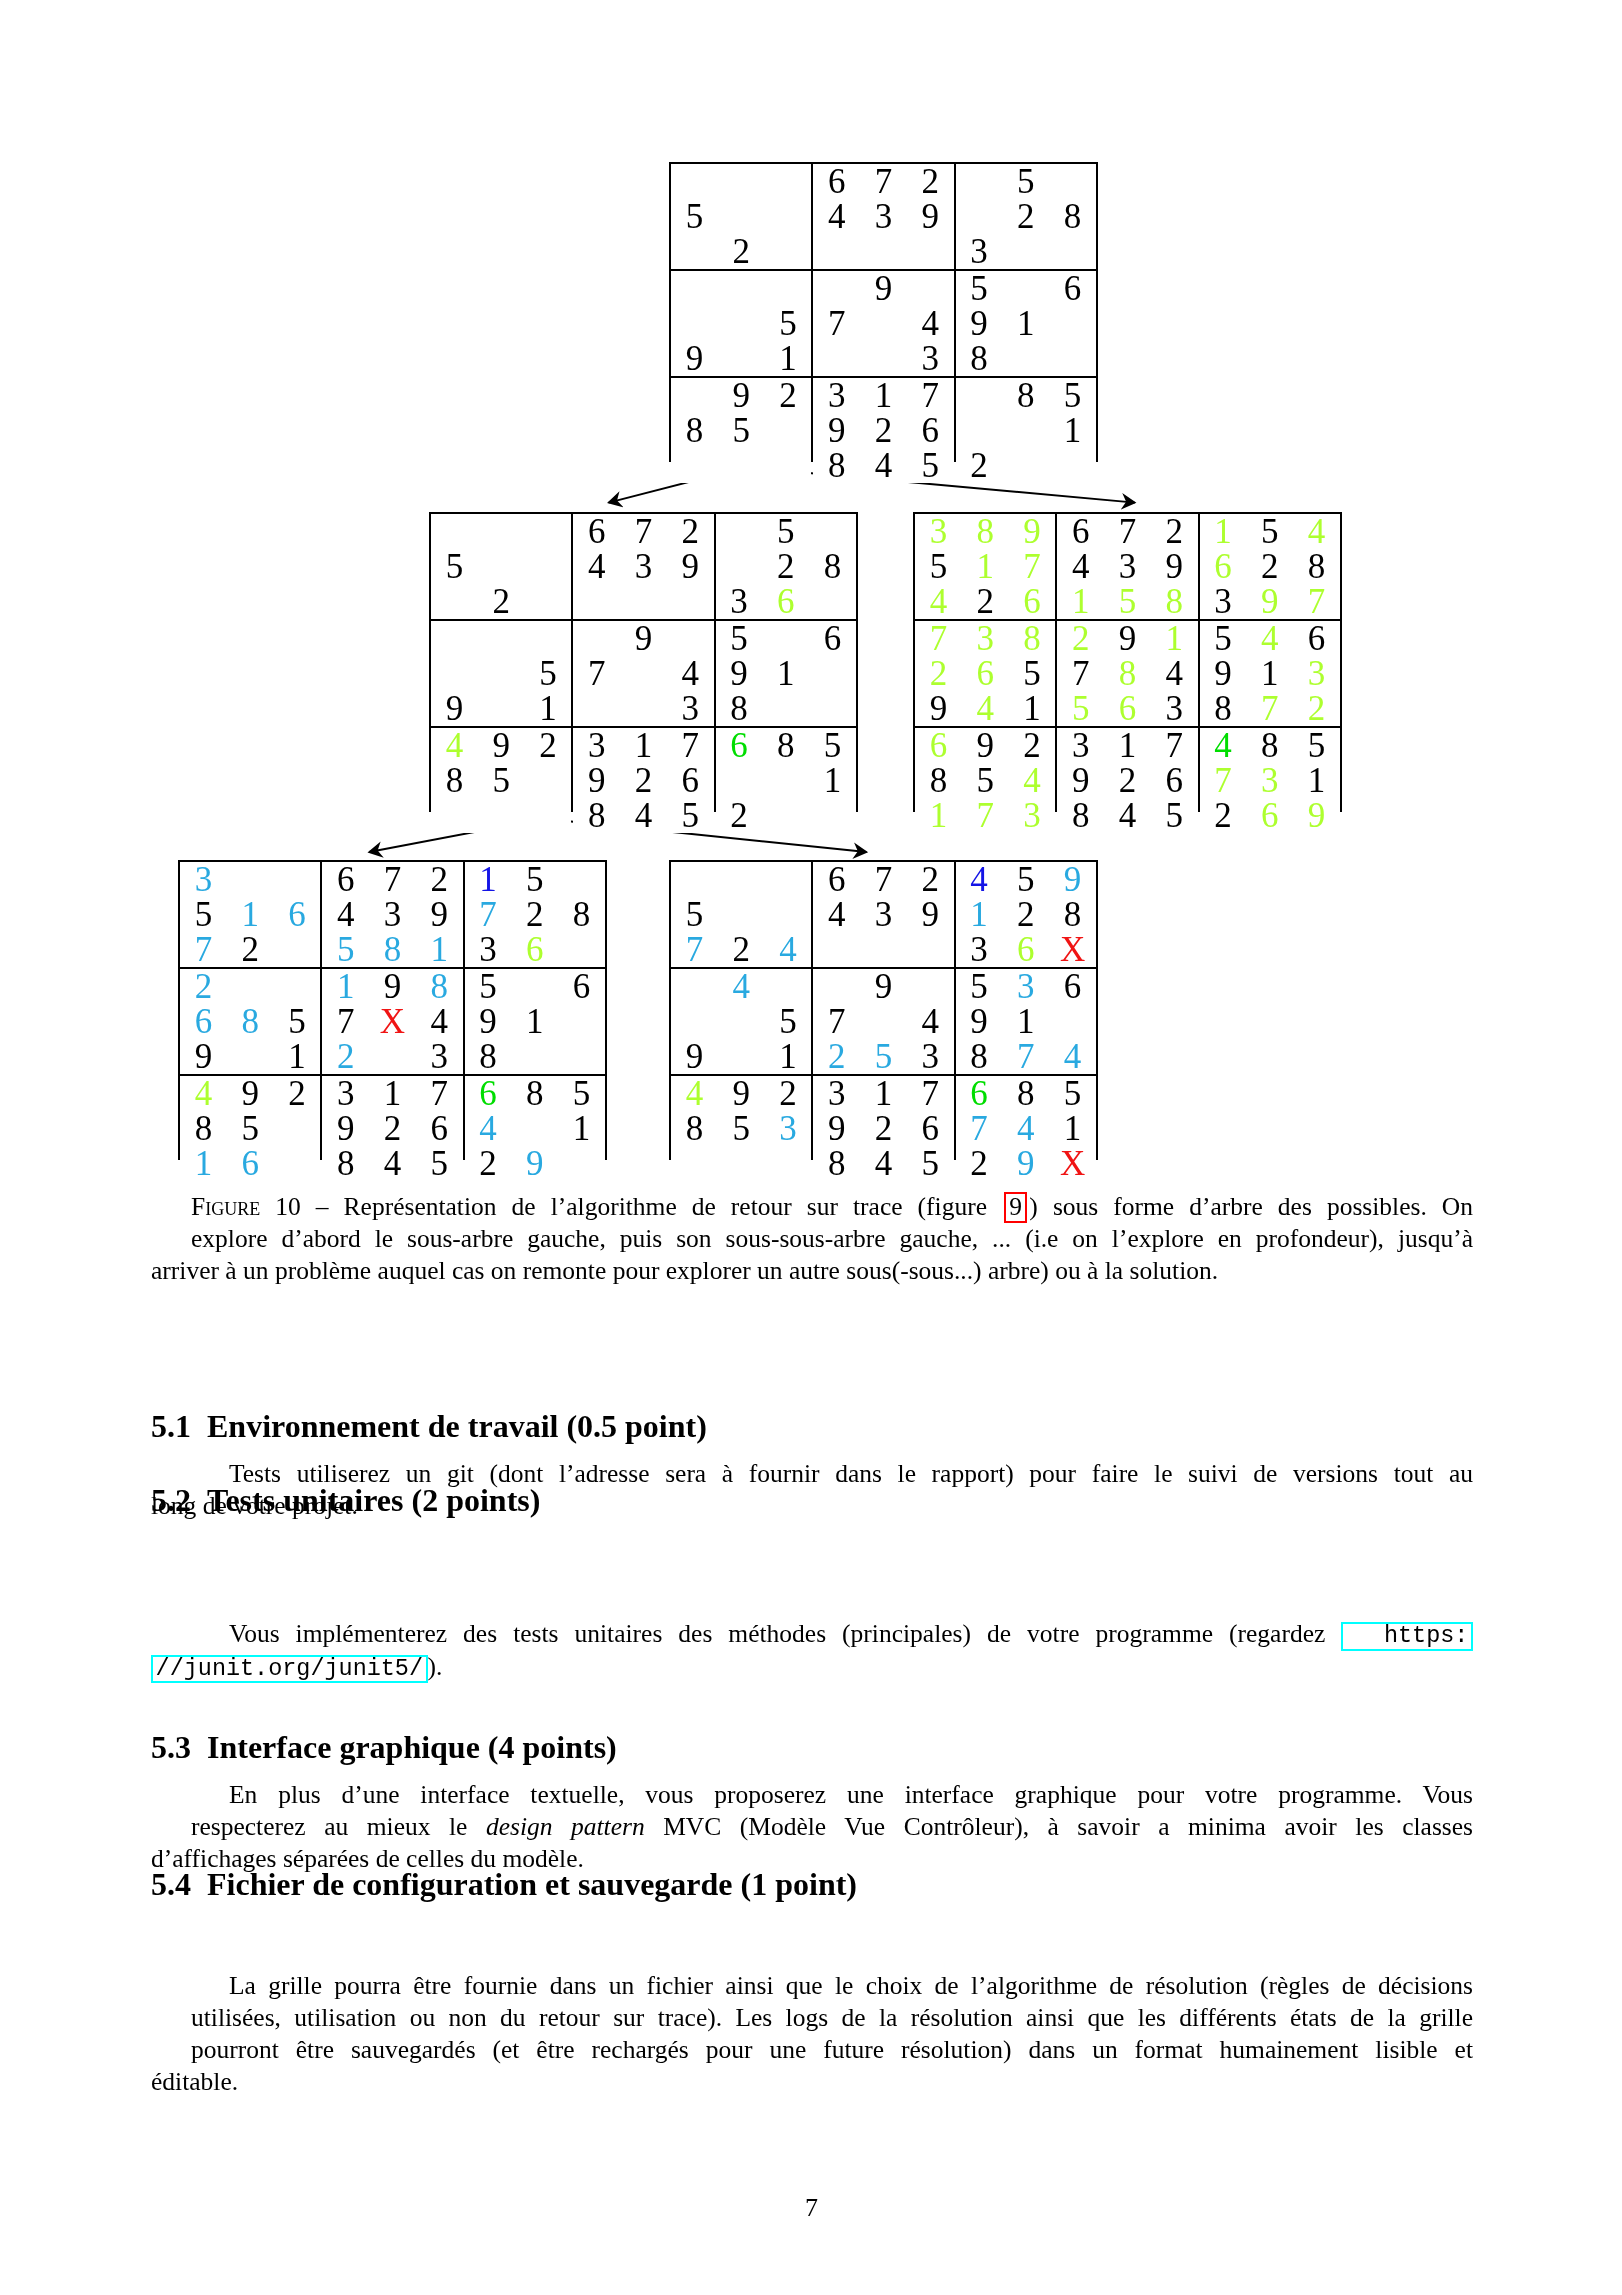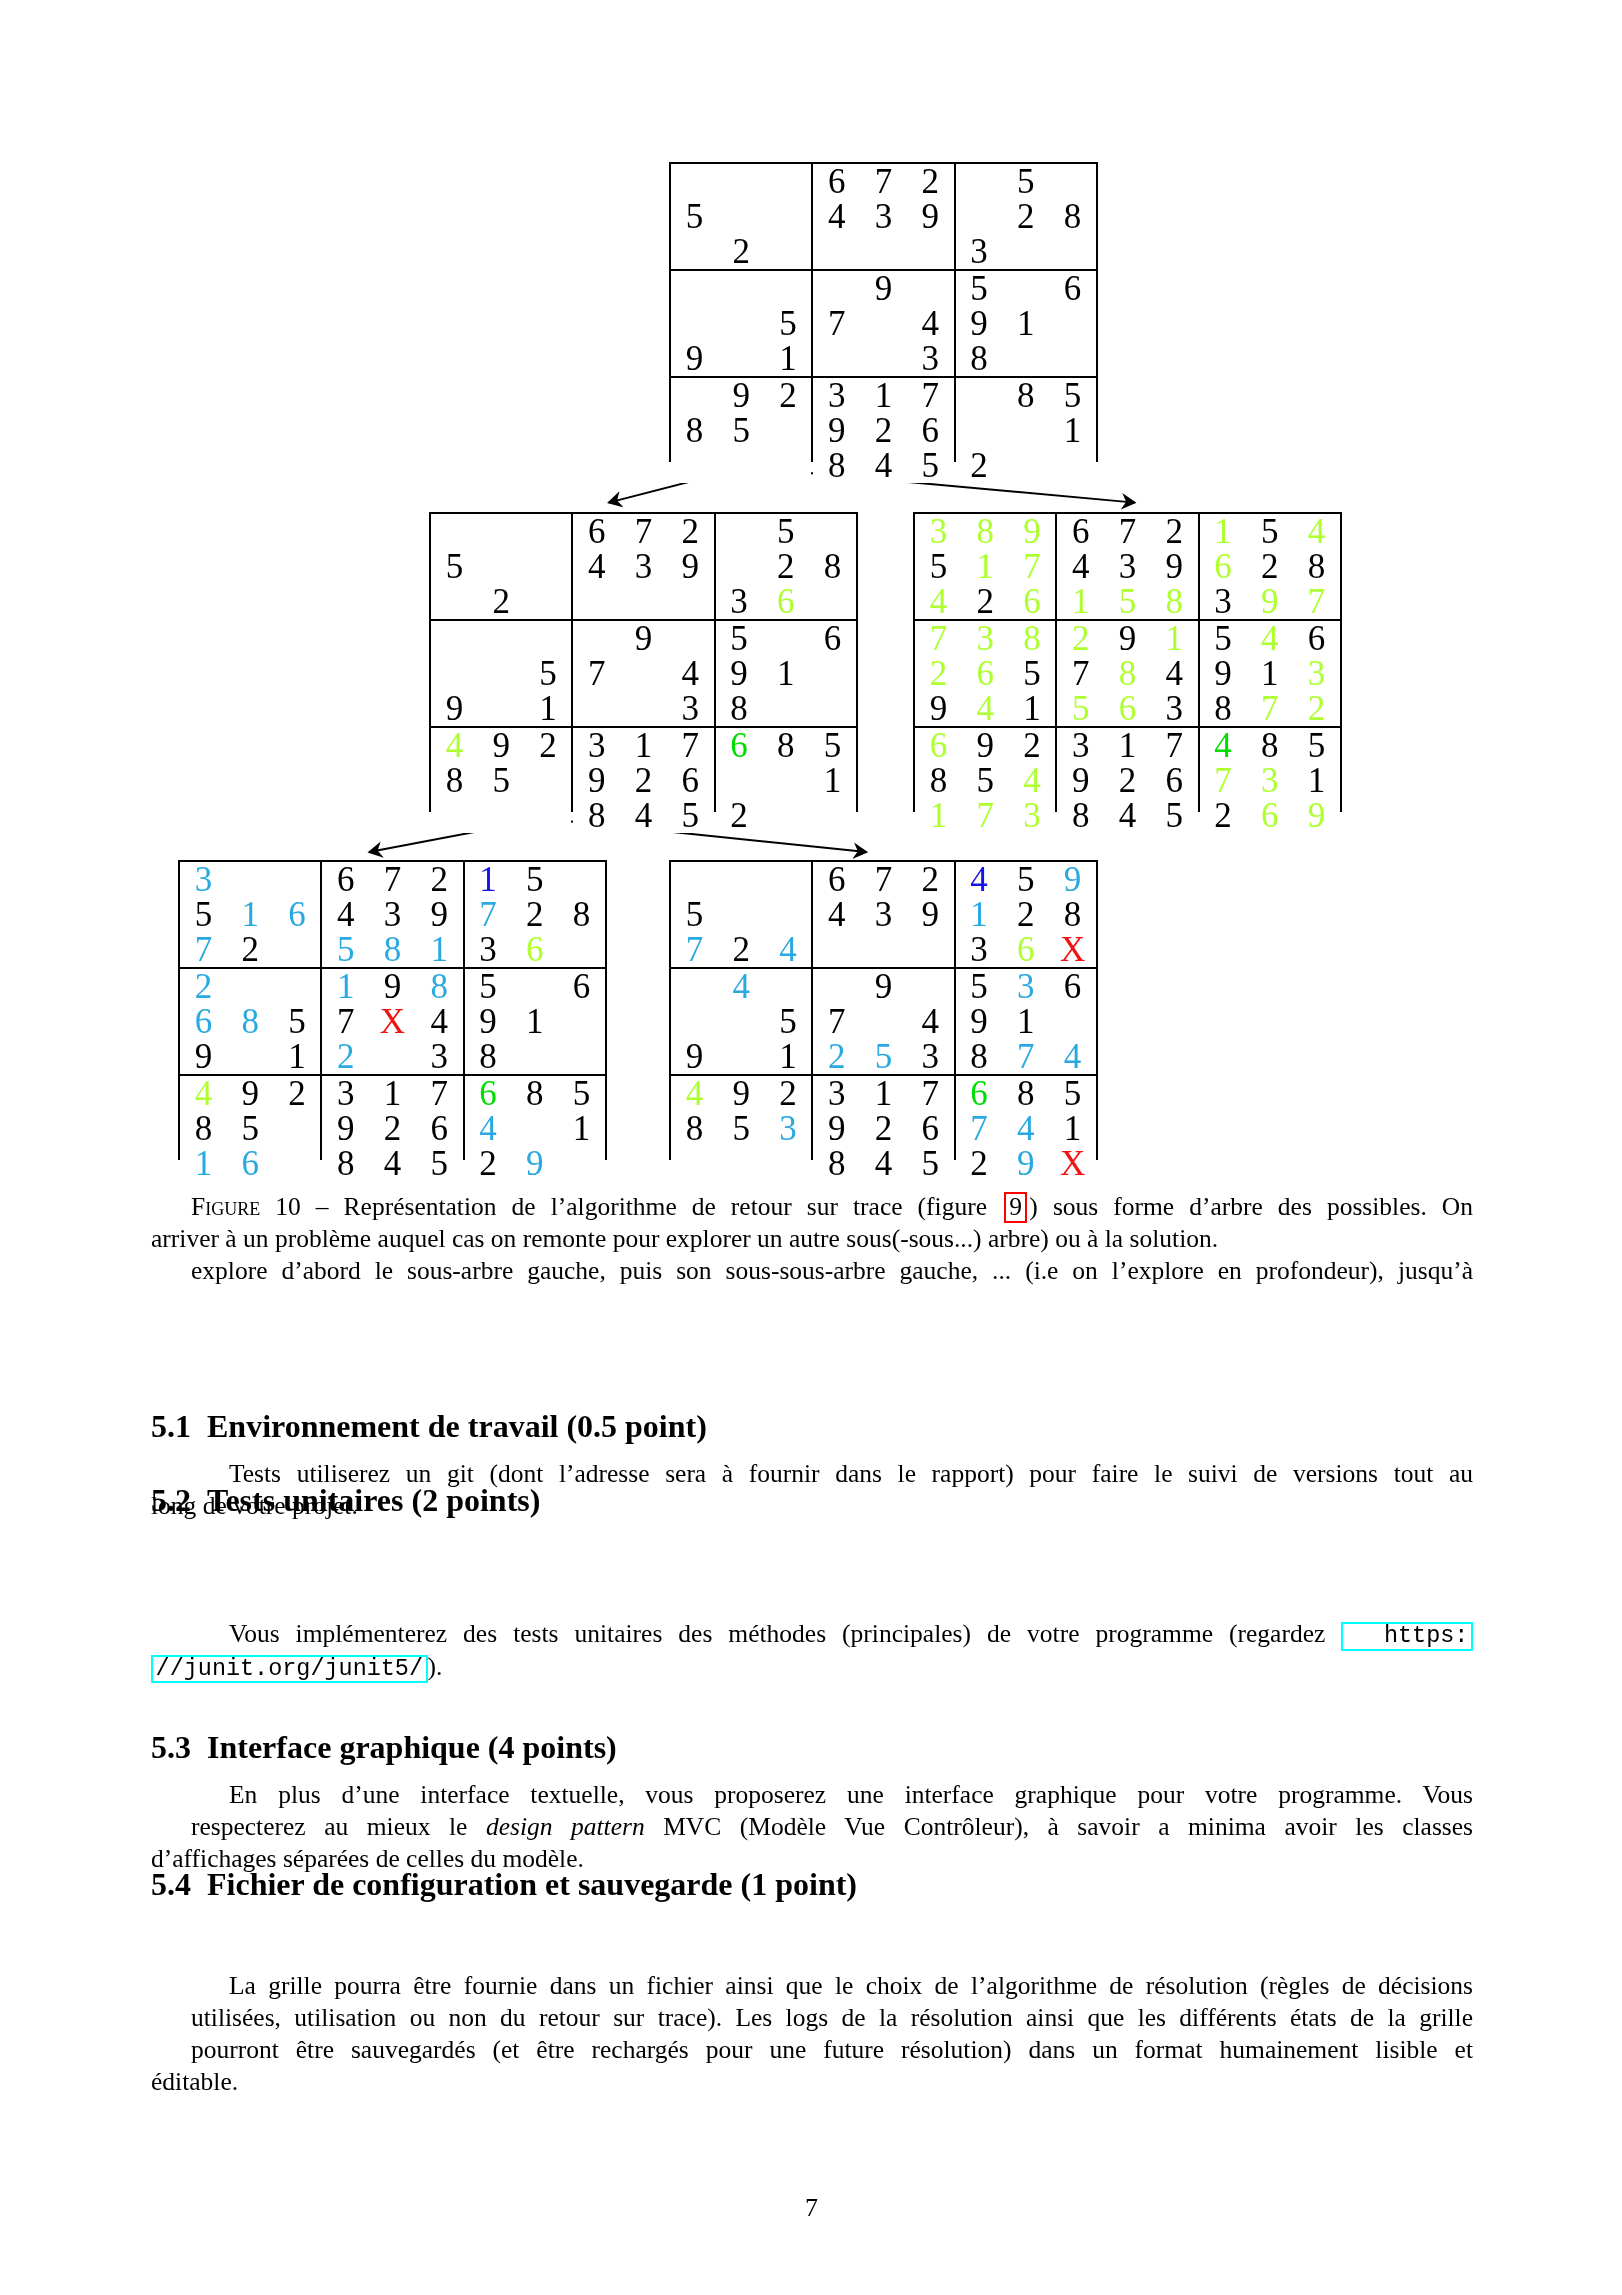--- a/index.html
+++ b/index.html
@@ -557,22 +557,22 @@
         <div class="scell" style="color: rgb(41, 169, 224);">4</div>
         <div class="scell" style="color: rgb(0, 0, 0);">1</div>
         <div class="scell" style="color: rgb(0, 0, 0);">2</div>
         <div class="scell" style="color: rgb(41, 169, 224);">9</div>
         <div class="scell" style="color: rgb(240, 20, 20);">X</div>
       </div>
     </div>
 
   <div class="caption">
       <div class="line j"><span class="sc">Figure</span><span> 10 – Représentation de l’algorithme de retour sur trace (figure </span><span class="ref">9</span><span>) sous forme d’arbre des possibles. On</span></div>
+      <div class="line j"><span>explore d’abord le sous-arbre gauche, puis son sous-sous-arbre gauche, ... (i.e on l’explore en profondeur), jusqu’à</span></div>
       <div class="line"><span>arriver à un problème auquel cas on remonte pour explorer un autre sous(-sous...) arbre) ou à la solution.</span></div>
-      <div class="line j"><span>explore d’abord le sous-arbre gauche, puis son sous-sous-arbre gauche, ... (i.e on l’explore en profondeur), jusqu’à</span></div>
     </div>
 
 
   <div class="h2" id="h2-1">
     <span class="hn">5.1</span><span>Environnement de travail (0.5 point)</span>
   </div>
   <div class="para" id="para-1">
       <div class="line j ind"><span>Tests utiliserez un git (dont l’adresse sera à fournir dans le rapport) pour faire le suivi de versions tout au</span></div>
       <div class="line"><span>long de votre projet.</span></div>
     </div>

